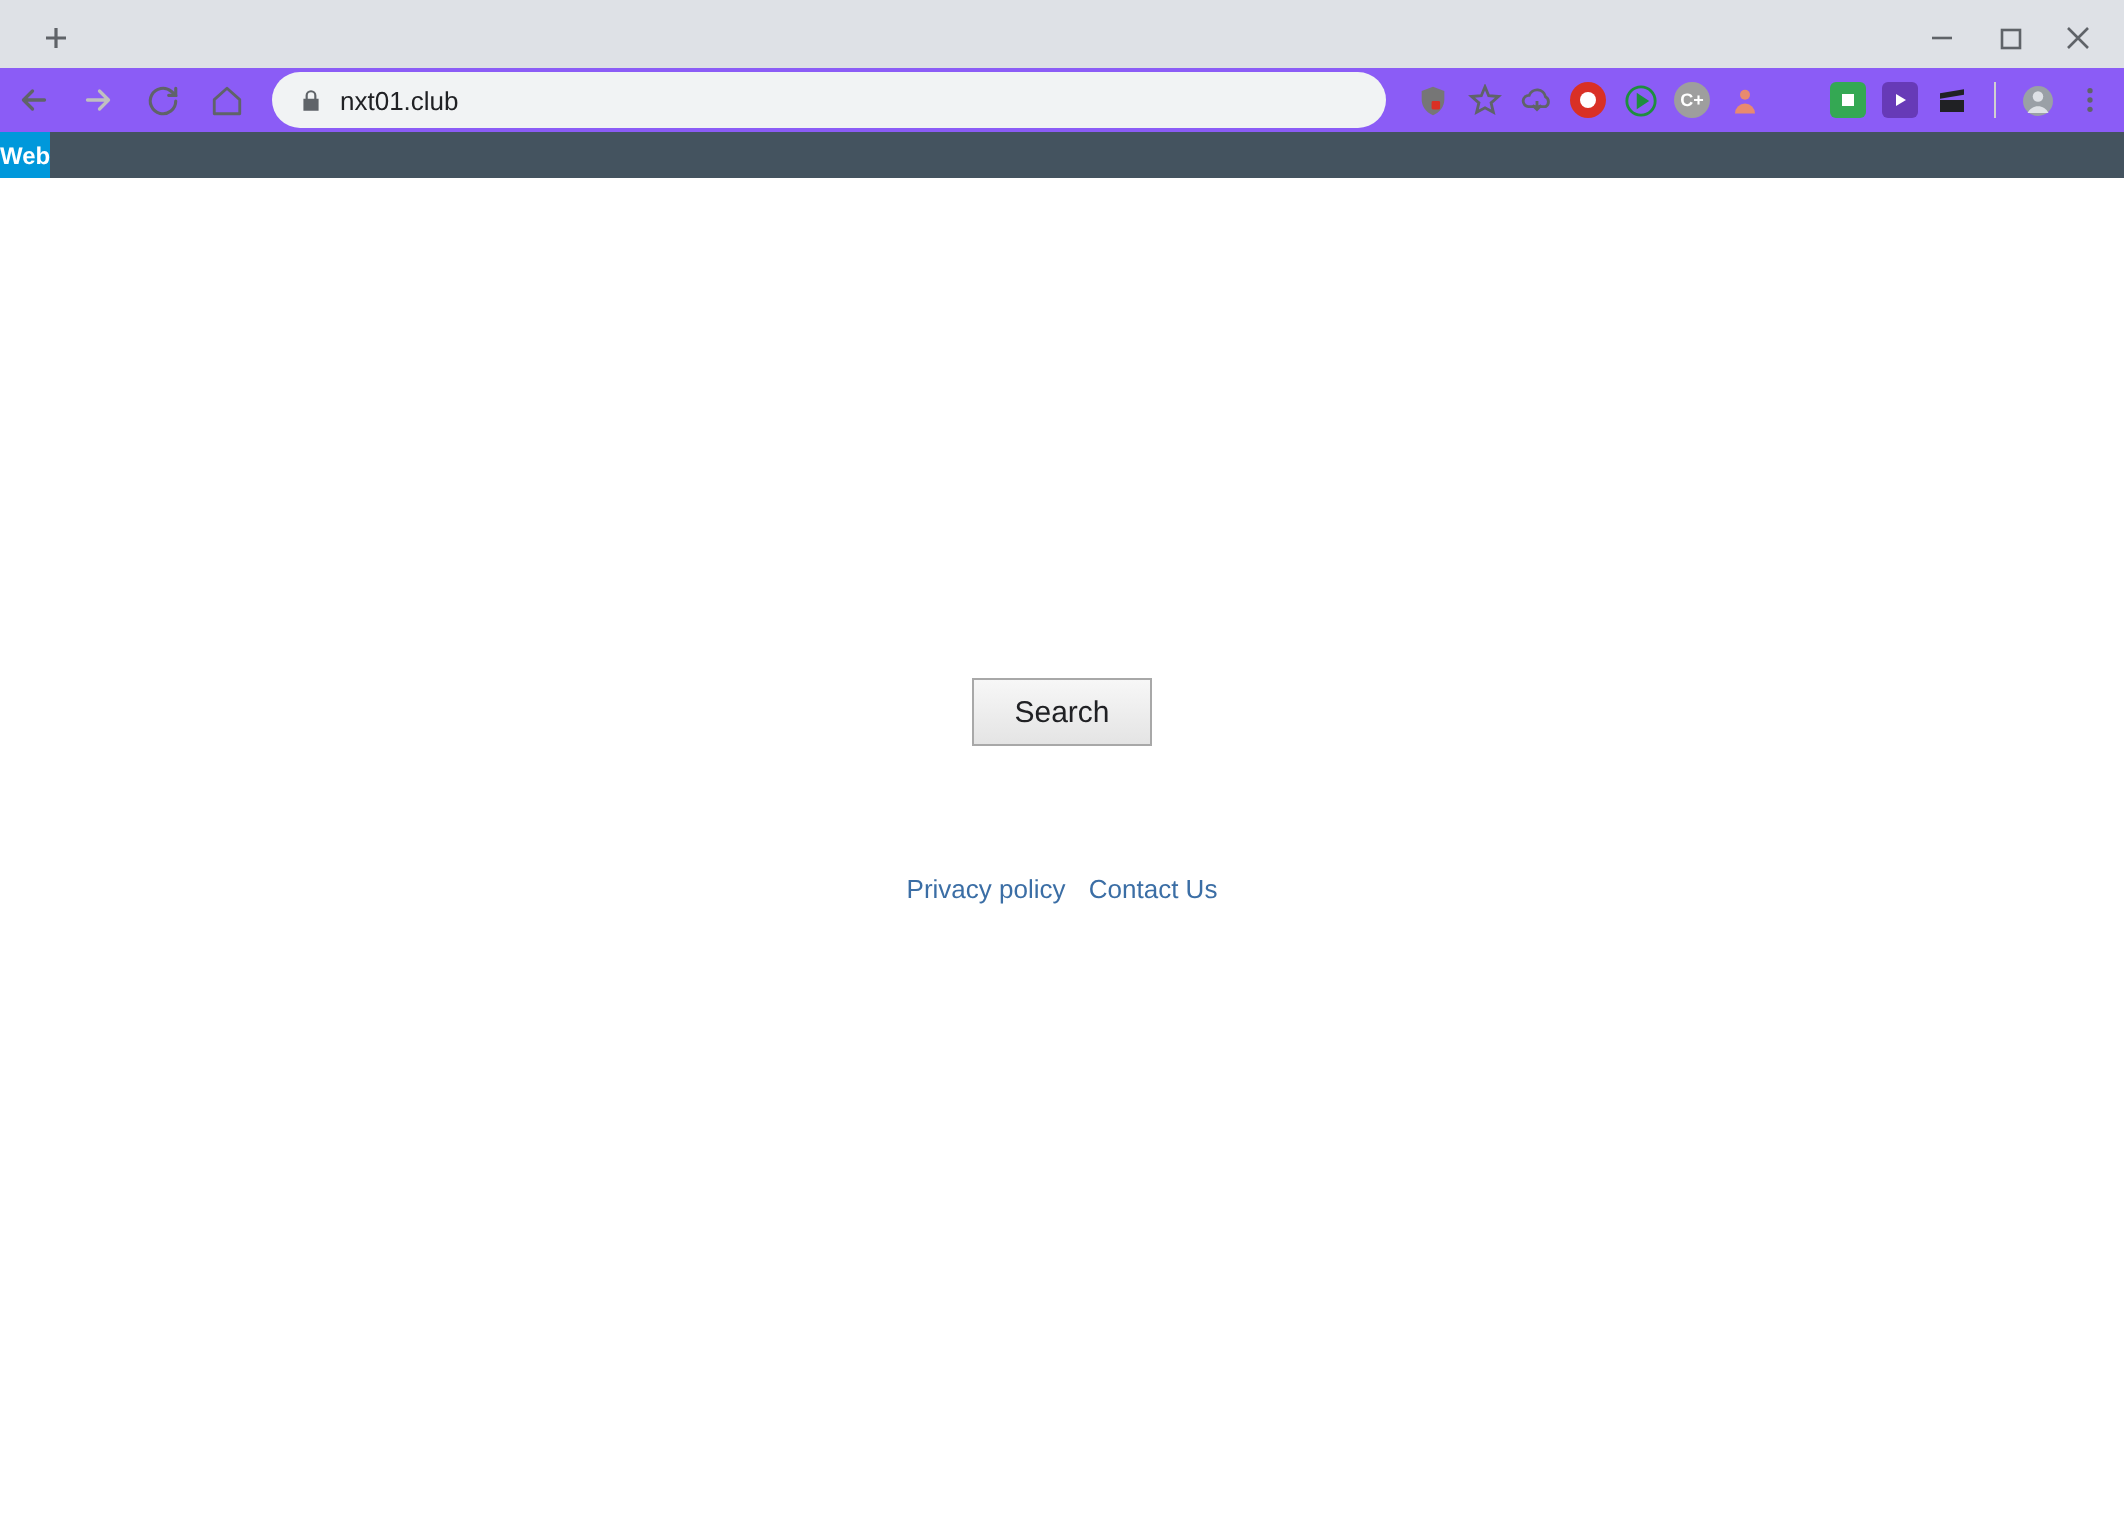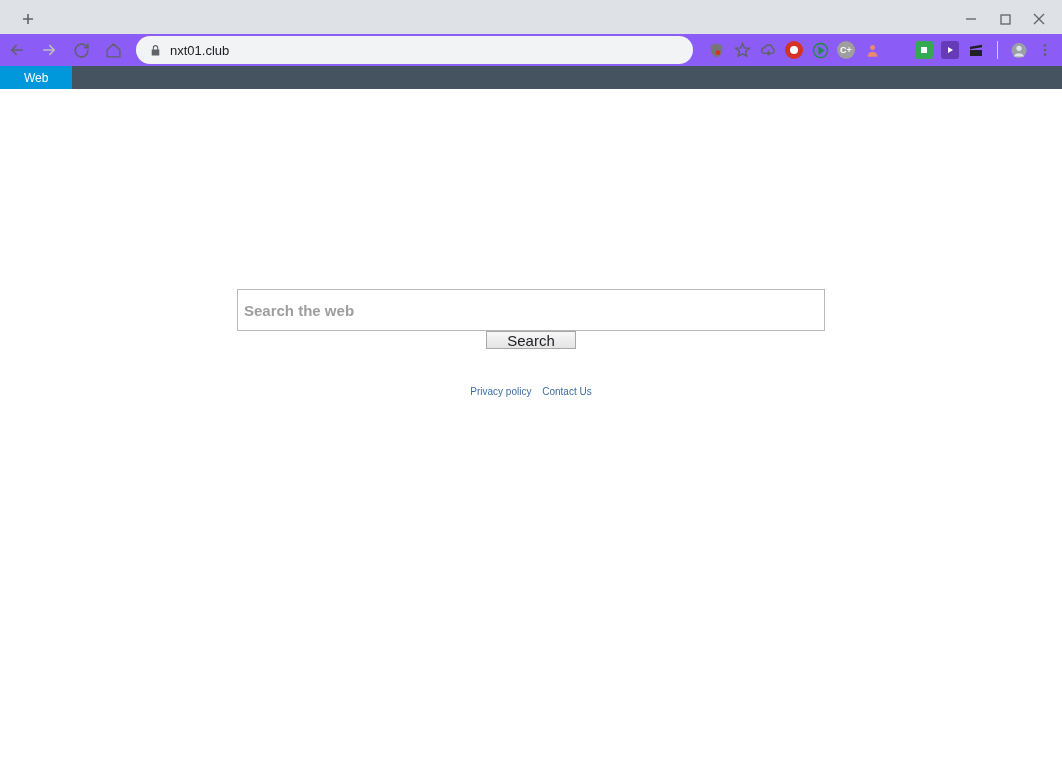--- a/index.html
+++ b/index.html
@@ -28,38 +28,38 @@
   .nav-icons .ic.disabled { color:#b8b8b8; }
   .omnibox { flex:1; height:28px; background:#f1f3f4; border-radius:14px; display:flex; align-items:center; padding:0 12px; gap:8px; margin: 0 4px;}
   .omnibox .lock { width:14px; height:14px; color:#5f6368; display:flex; align-items:center; justify-content:center;}
   .omnibox .url { font-size:13px; color:#202124;}
   .ext-icons { display:flex; align-items:center; gap:8px;}
   .ext { width:18px; height:18px; border-radius:50%; display:flex; align-items:center; justify-content:center;}
   .sep { width:1px; height:18px; background:#d0d0d0; margin:0 4px;}
 
   
   .page-nav { height:23px; background:#44535f; display:flex; }
-  .page-nav .web-tab { background:#0098db; color:#fff; font-size:12px; font-weight:normal; padding: 4px 24px; height:100%; display:flex; align-items:center;}
+  .page-nav .web-tab { background:#0098db; color:#fff; font-size:12px; font-weight:bold; padding: 4px 0; height:100%; display:flex; align-items:center;}
 
   
   .content { padding-top: 200px; text-align:center; }
   .search-box {
     width: 588px; height:42px; margin: 0 auto; border:1px solid #b8b8b8; background:#fff;
     display:flex; align-items:center; padding:0 6px;
   }
   .search-box input {
     width:100%; height:100%; border:none; outline:none; font-size:15px; color:#333; background:transparent;
   }
   .search-box input::placeholder { color:#9e9e9e; font-weight:bold;}
   .search-btn {
-    width:90px; height:18px;
+    margin-top: 50px; width:90px; height:34px;
     background: linear-gradient(#f7f7f7,#e4e4e4);
     border:1px solid #a8a8a8; color:#202124; font-size:15px; cursor:pointer;
   }
-  .footer-links { margin-top: 36px; font-size:10px;}
+  .footer-links { margin-top: 64px; font-size:13px;}
   .footer-links a { color:#3b6ea5; text-decoration:none; margin: 0 4px;}
 
   svg { display:block; }
 </style>
 </head>
 <body>
 
 <div class="chrome">
   <div class="tab-strip">
     <div class="new-tab">
@@ -191,21 +191,18 @@
       </div>
     </div>
   </div>
 </div>
 
 <div class="page-nav">
   <div class="web-tab">Web</div>
 </div>
 
 <div class="content">
-  <div class="search-box">
-    <input type="text" placeholder="Search the web" style="">
-  </div>
   <button class="search-btn">Search</button>
   <div class="footer-links">
     <a href="#">Privacy policy</a>
     <a href="#">Contact Us</a>
   </div>
 </div>
 
 </body></html>

